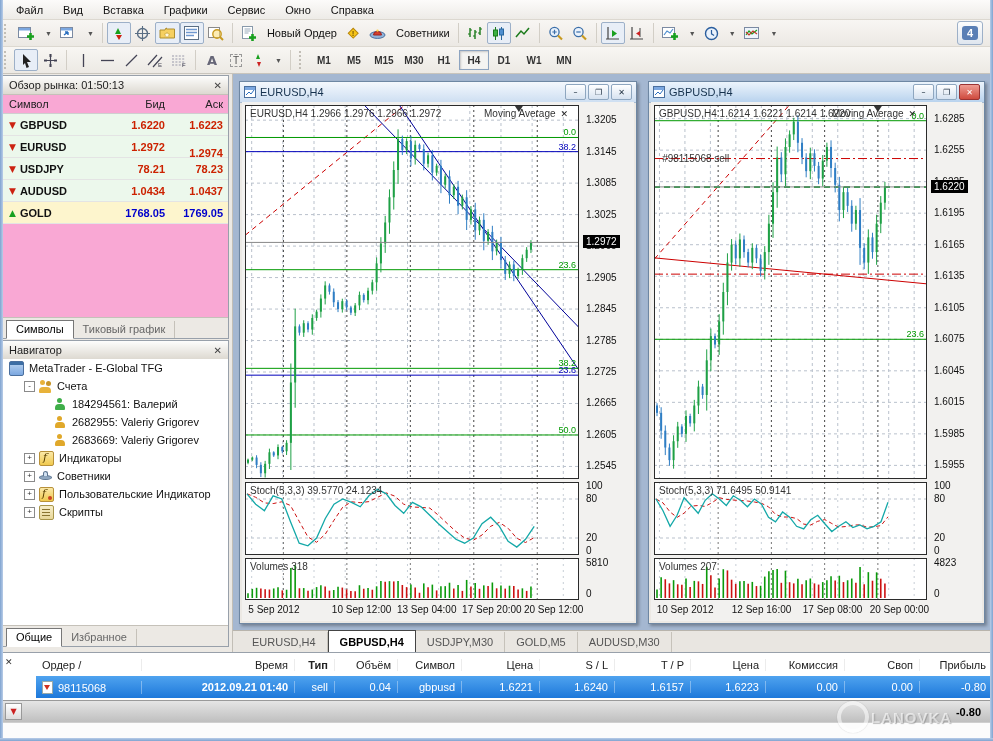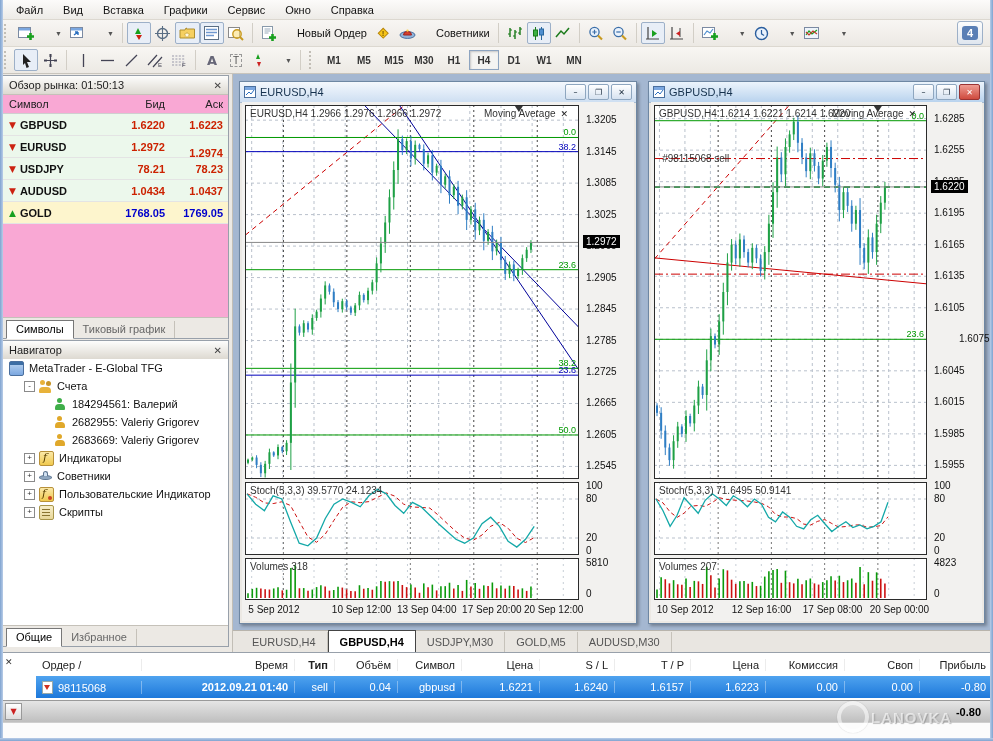--- a/index.html
+++ b/index.html
@@ -5,21 +5,21 @@
   html,body{margin:0;padding:0;background:#dfe5ee}
   #app{position:relative;width:993px;height:741px;background:#fff;font-family:"Liberation Sans",sans-serif;overflow:hidden;-webkit-font-smoothing:antialiased}
   
   .menubar{position:absolute;left:0;top:0;width:993px;height:20px;background:linear-gradient(#fcfbfa,#edebe7);border-bottom:1px solid #dcd8d0;display:flex;align-items:center;padding-left:6px;font-size:11px;color:#111;box-sizing:border-box}
   .mitem{padding:2px 10px;cursor:default}
   .toolbar{position:absolute;left:0;width:993px;display:flex;align-items:center;box-sizing:border-box}
   .tb1{top:20px;height:27px;background:linear-gradient(#f8f6f3,#ecc);background:linear-gradient(#f8f6f3,#ece9e4);border-bottom:1px solid #dcd8d0}
   .tb2{top:47px;height:27px;background:linear-gradient(#f8f6f3,#ece9e4);border-bottom:1px solid #c8c4bc}
   .grip{width:4px;height:18px;margin:0 4px;border-left:2px dotted #c2beb6}
   .sep{width:1px;height:20px;background:#d2cec6;margin:0 4px}
-  .tbtn{height:22px;min-width:24px;border:1px solid transparent;border-radius:2px;display:inline-flex;align-items:center;justify-content:center;gap:20px;padding:0 3px;background:transparent;color:#222;font-family:inherit}
+  .tbtn{height:22px;min-width:24px;border:1px solid transparent;border-radius:2px;display:inline-flex;align-items:center;justify-content:center;gap:10px;padding:0 3px;background:transparent;color:#222;font-family:inherit}
   .tbtn.pressed{background:#e8eef7;border-color:#9db0c8}
   .tbtn .lbl{font-size:11px;color:#111;white-space:nowrap}
   .drop-arrow{font-size:7px;color:#555}
   .glyph{font-family:"DejaVu Sans",sans-serif;font-size:13px;color:#334;line-height:1}
   .labelT{font-size:10px;color:#555;border:1px dashed #999;padding:0 2px}
   #tfbar{display:flex;align-items:center}
   .tf{width:30px;height:20px;border:1px solid transparent;display:inline-flex;align-items:center;justify-content:center;font-size:10px;font-weight:700;color:#333;background:transparent;font-family:inherit}
   .tf.active{background:#f4f4f2;border-color:#8da4c0;box-shadow:inset 1px 1px 2px #c6c6c6}
   .badgebtn{margin-left:auto;margin-right:10px;width:24px;height:22px;border:1px solid #9db0c8;border-radius:3px;background:linear-gradient(#fdfdfd,#dfe6ef);display:flex;align-items:center;justify-content:center}
   .badgebubble{background:#5a7fb5;color:#fff;font-size:11px;font-weight:700;border-radius:3px;padding:0 5px;line-height:14px}
@@ -992,21 +992,21 @@
           </span>
           <span class="annot" style="left: 11.19px; top: 50.8983px;">#98115068 sell</span>
           <div class="axiswrap" style="left: 278px; top: 3px; width: 54px; height: 374px;">
             <span class="tick" style="top: 8.61017px;">1.6285</span>
             <span class="tick" style="top: 40.1356px;">1.6255</span>
             <span class="tick" style="top: 71.661px;">1.6225</span>
             <span class="tick" style="top: 103.186px;">1.6195</span>
             <span class="tick" style="top: 134.712px;">1.6165</span>
             <span class="tick" style="top: 166.237px;">1.6135</span>
             <span class="tick" style="top: 197.763px;">1.6105</span>
-            <span class="tick" style="top: 229.288px; margin-left: 25px;">1.6075</span>
+            <span class="tick" style="top: 229.288px;">1.6075</span>
             <span class="tick" style="top: 260.814px;">1.6045</span>
             <span class="tick" style="top: 292.339px;">1.6015</span>
             <span class="tick" style="top: 323.864px;">1.5985</span>
             <span class="tick" style="top: 355.39px;">1.5955</span>
             <span class="curbox" style="top: 74.9153px;">1.6220</span>
             <span class="tick" style="top: 376px;">100</span>
             <span class="tick" style="top: 389px;">80</span>
             <span class="tick" style="top: 428px;">20</span>
             <span class="tick" style="top: 441px;">0</span>
             <span class="tick" style="top: 453px;">4823</span>

